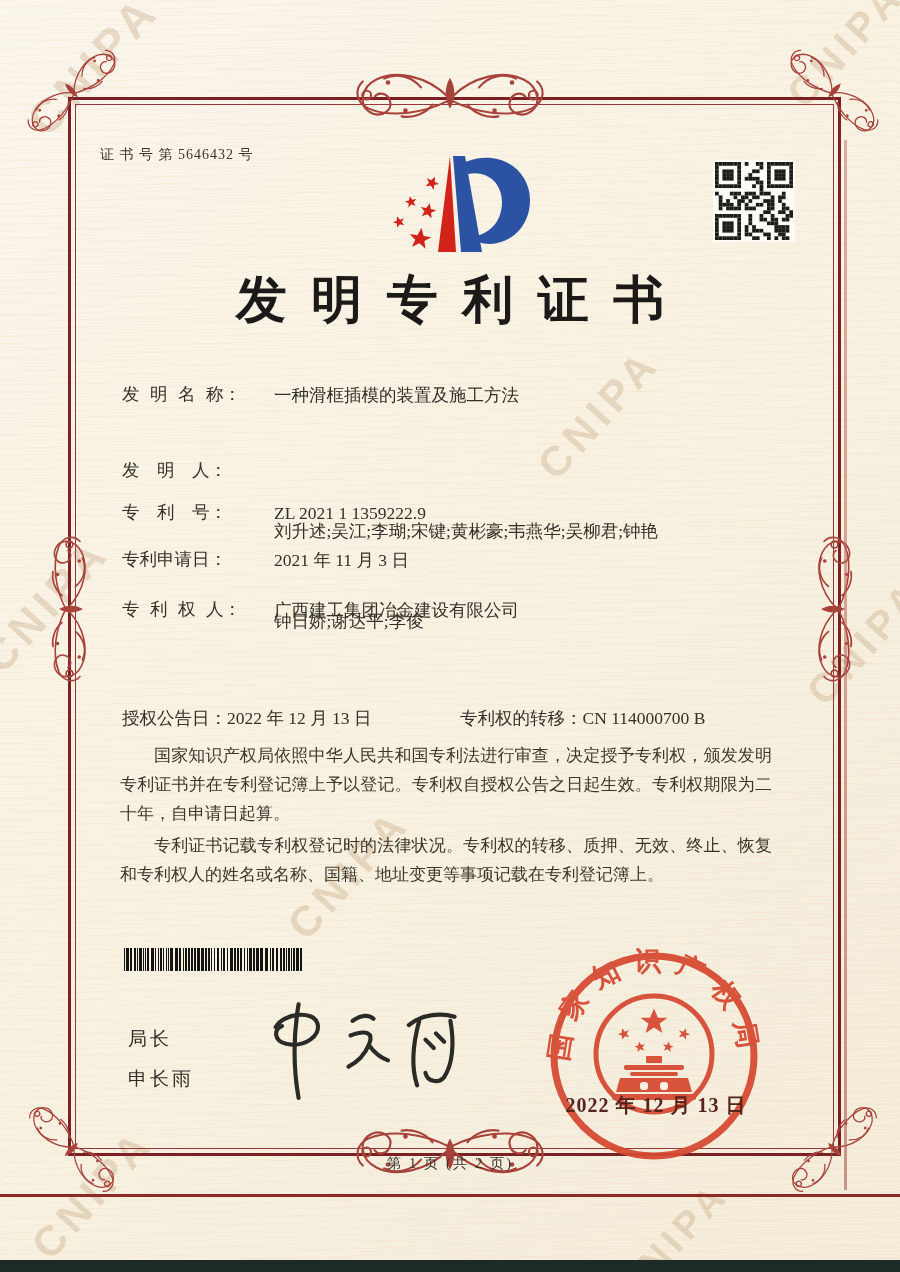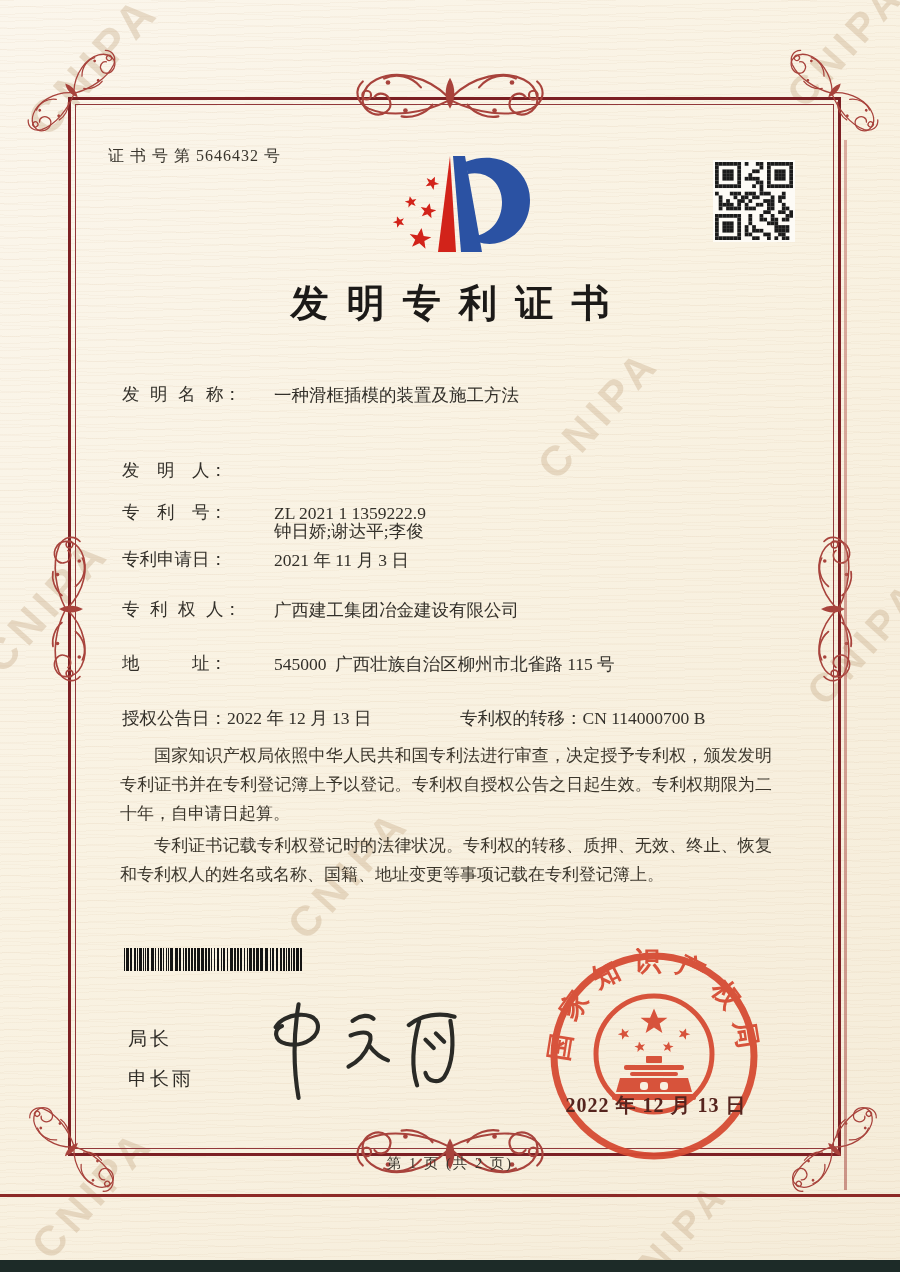--- a/index.html
+++ b/index.html
@@ -16,28 +16,28 @@
     position:absolute;font-family:"Liberation Sans","DejaVu Sans",sans-serif;
     font-weight:bold;color:rgba(186,152,112,.30);letter-spacing:6px;
     transform:rotate(-48deg);user-select:none;white-space:nowrap;
   }
   
   .frame{position:absolute;left:68px;top:97px;width:767px;height:1053px;border:3px solid #7c2024;}
   .frame-inner{position:absolute;left:4px;top:4px;right:4px;bottom:4px;border:1px solid #92383a;}
   .orn{position:absolute;}
   .orn svg{display:block;width:100%;height:100%;}
   
-  .certno{position:absolute;left:108px;top:146px;font-size:16px;color:#3a362e;letter-spacing:1px;white-space:pre;}
+  .certno{position:absolute;left:100px;top:146px;font-size:14px;color:#3a362e;letter-spacing:1px;white-space:pre;}
   .logo{position:absolute;left:366px;top:146px;width:178px;height:114px;}
   .logo svg{display:block;width:100%;height:100%;}
   .qr{position:absolute;left:713px;top:160px;width:78px;height:78px;background:#fdfbf6;padding:2px;}
   .qr svg{display:block;width:100%;height:100%;}
   .title{
     position:absolute;left:0;top:266px;width:100%;text-align:center;
-    font-size:38px;font-weight:bold;color:#1c1a18;letter-spacing:.48em;text-indent:.48em;margin-top:12px;
+    font-size:51px;font-weight:bold;color:#1c1a18;letter-spacing:.48em;text-indent:.48em;
   }
   
   .row{position:absolute;left:122px;display:flex;font-size:17.5px;line-height:30px;color:#33302a;}
   .row .lab{width:152px;flex:none;white-space:pre;font-family:Liberation Mono, monospace;}
   .row .val{white-space:pre-wrap;}
   .row2{position:absolute;font-size:17.5px;line-height:30px;display:flex;text-align:center;}
   
   .paras{position:absolute;left:120px;top:741px;width:668px;font-size:17px;line-height:29px;color:#3b362c;text-align:justify;}
   .paras p{margin:0 16px 3px 0;text-indent:2em;}
   
@@ -393,43 +393,40 @@
   <div class="title">发明专利证书</div>
 
   <div class="row" style="top:380px;">
     <span class="lab">发 明 名 称：</span>
     <span class="val">一种滑框插模的装置及施工方法</span>
   </div>
 
   <div class="row" style="top:435px;margin-top:21px;">
     <span class="lab">发　明　人：</span>
     <span class="val">
+      <span style="display:block">刘升述;吴江;李瑚;宋键;黄彬豪;韦燕华;吴柳君;钟艳</span>
       <span style="display:block">钟日娇;谢达平;李俊</span>
     </span>
   </div>
 
   <div class="row" style="top:498px;">
     <span class="lab">专　利　号：</span>
     <span class="val">ZL 2021 1 1359222.9</span>
   </div>
 
   <div class="row" style="top:545px;">
     <span class="lab">专利申请日：</span>
     <span class="val">2021 年 11 月 3 日</span>
   </div>
 
   <div class="row" style="top:595px;">
     <span class="lab">专 利 权 人：</span>
     <span class="val">广西建工集团冶金建设有限公司</span>
   </div>
 
-  <div class="row" style="top:649px;">
-    <span class="lab">地　　　址：</span>
-    <span class="val">545000  广西壮族自治区柳州市北雀路 115 号</span>
-  </div>
 
   <div class="row2" style="left:122px;top:703px;">
     <span class="lab" style="white-space:pre">授权公告日：</span>
     <span class="val" style="white-space:pre">2022 年 12 月 13 日</span>
   </div>
   <div class="row2" style="left:460px;top:703px;">
     <span class="lab" style="white-space:pre">专利权的转移：</span>
     <span class="val" style="white-space:pre">CN 114000700 B</span>
   </div>
 

